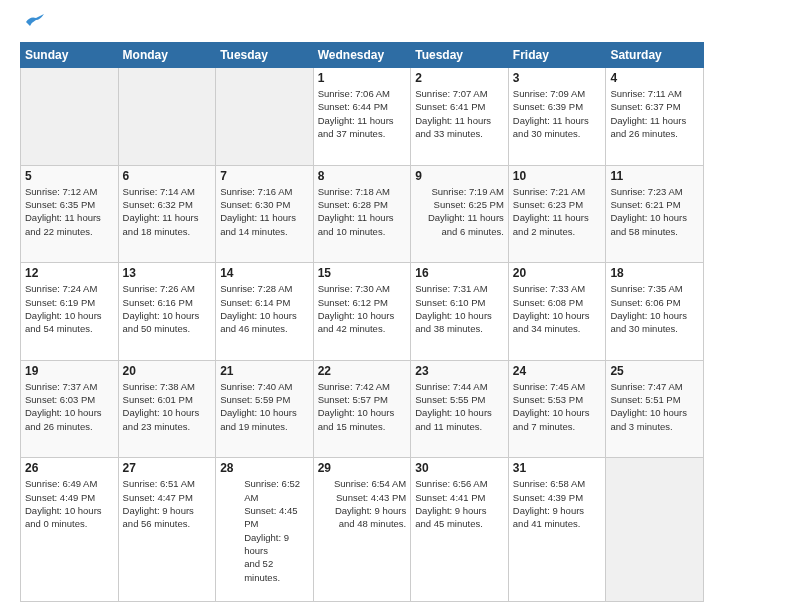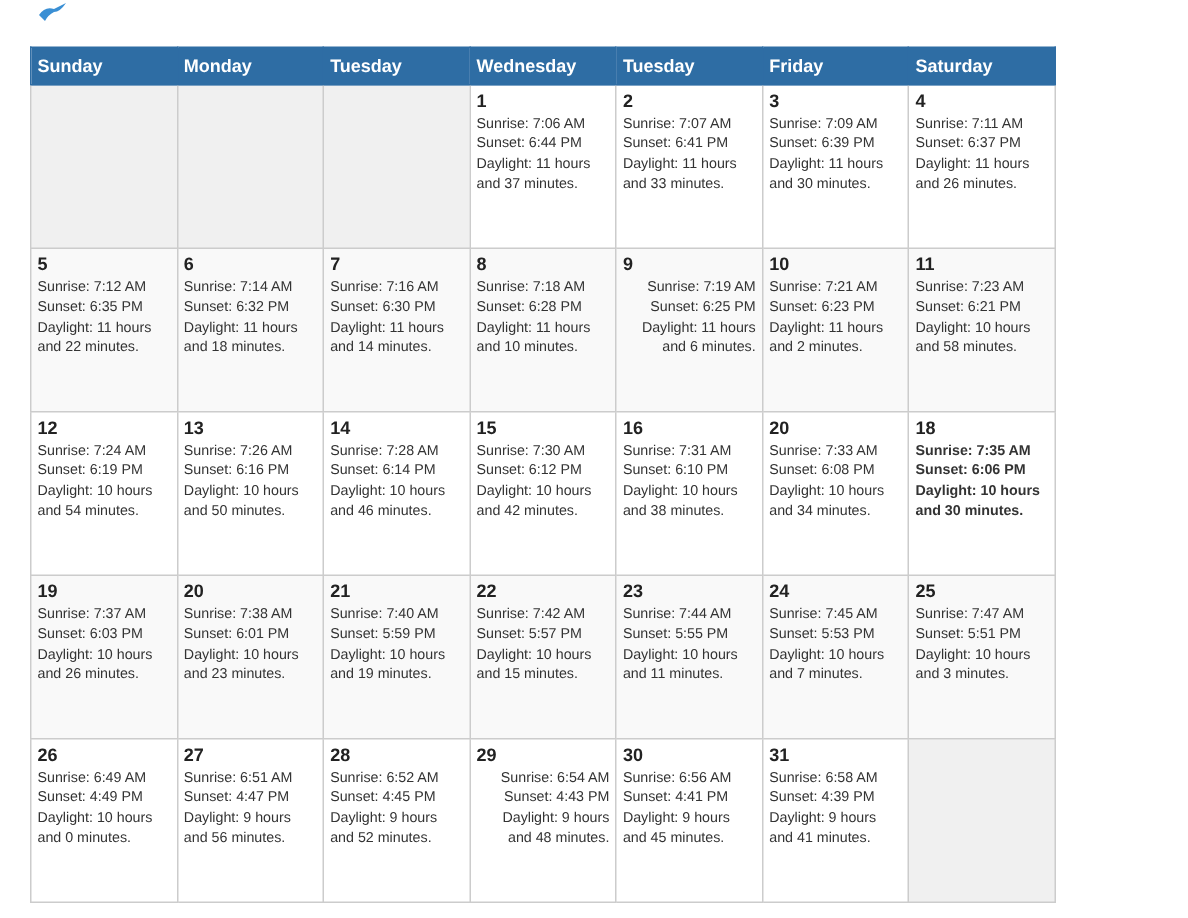--- a/index.html
+++ b/index.html
@@ -6,21 +6,21 @@
     body {
       width: 792px;
       height: 612px;
       font-family: Arial, sans-serif;
       background: #fff;
       overflow: hidden;
     }
     .page {
       width: 724px;
       height: 612px;
-      padding: 8px 20px 10px 20px;
+      padding: 20px 20px 10px 20px;
       display: flex;
       flex-direction: column;
     }
     .header {
       display: flex;
       justify-content: space-between;
       align-items: flex-start;
       margin-bottom: 8px;
     }
     .logo {
@@ -244,21 +244,21 @@
           </td>
           <td>
             <div class="day-number">20</div>
             <div class="day-info" style="white-space: pre-line;">Sunrise: 7:33 AM
 Sunset: 6:08 PM
 Daylight: 10 hours
 and 34 minutes.</div>
           </td>
           <td>
             <div class="day-number">18</div>
-            <div class="day-info" style="white-space: pre-line; font-weight: bold;">Sunrise: 7:35 AM
+            <div class="day-info" style="white-space: pre-line;">Sunrise: 7:35 AM
 Sunset: 6:06 PM
 Daylight: 10 hours
 and 30 minutes.</div>
           </td>
         </tr>
         <tr class="row-bg-2">
           <td>
             <div class="day-number">19</div>
             <div class="day-info" style="white-space: pre-line;">Sunrise: 7:37 AM
 Sunset: 6:03 PM
@@ -318,21 +318,21 @@
           </td>
           <td>
             <div class="day-number">27</div>
             <div class="day-info" style="white-space: pre-line;">Sunrise: 6:51 AM
 Sunset: 4:47 PM
 Daylight: 9 hours
 and 56 minutes.</div>
           </td>
           <td>
             <div class="day-number">28</div>
-            <div class="day-info" style="white-space: pre-line;">Sunrise: 6:52 AM
+            <div class="day-info" style="white-space: pre-line; margin-left: 24px;">Sunrise: 6:52 AM
 Sunset: 4:45 PM
 Daylight: 9 hours
 and 52 minutes.</div>
           </td>
           <td>
             <div class="day-number">29</div>
             <div class="day-info" style="white-space: pre-line; text-align: right;">Sunrise: 6:54 AM
 Sunset: 4:43 PM
 Daylight: 9 hours
 and 48 minutes.</div>

